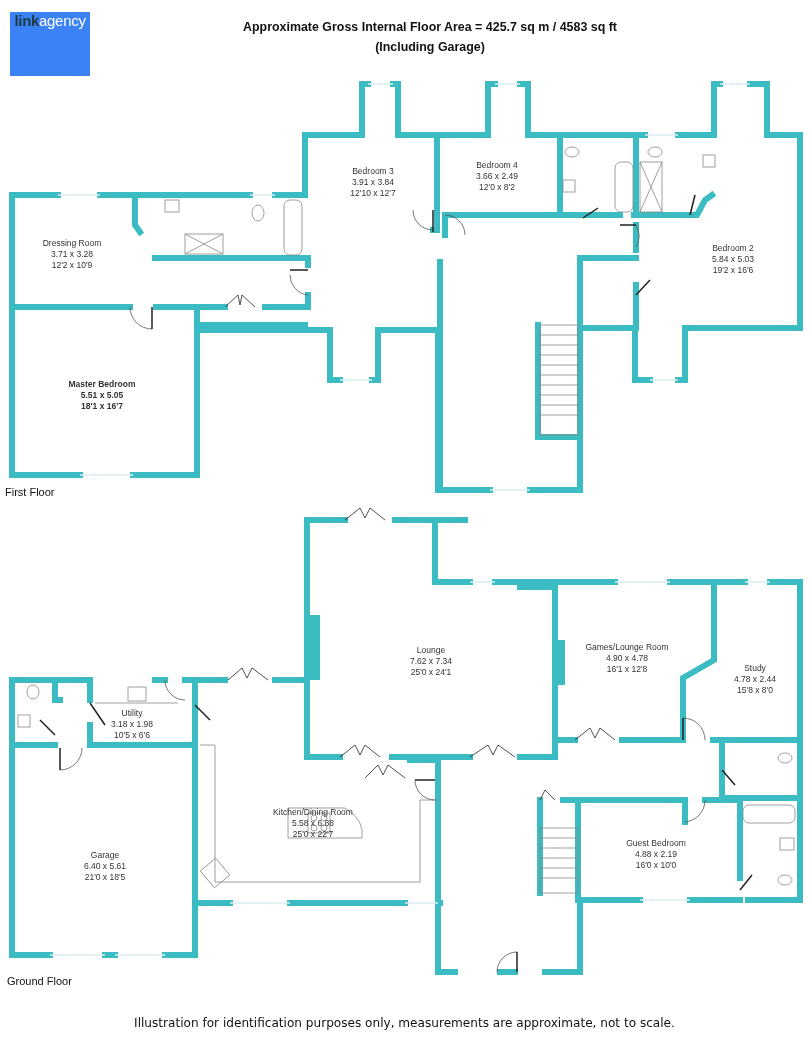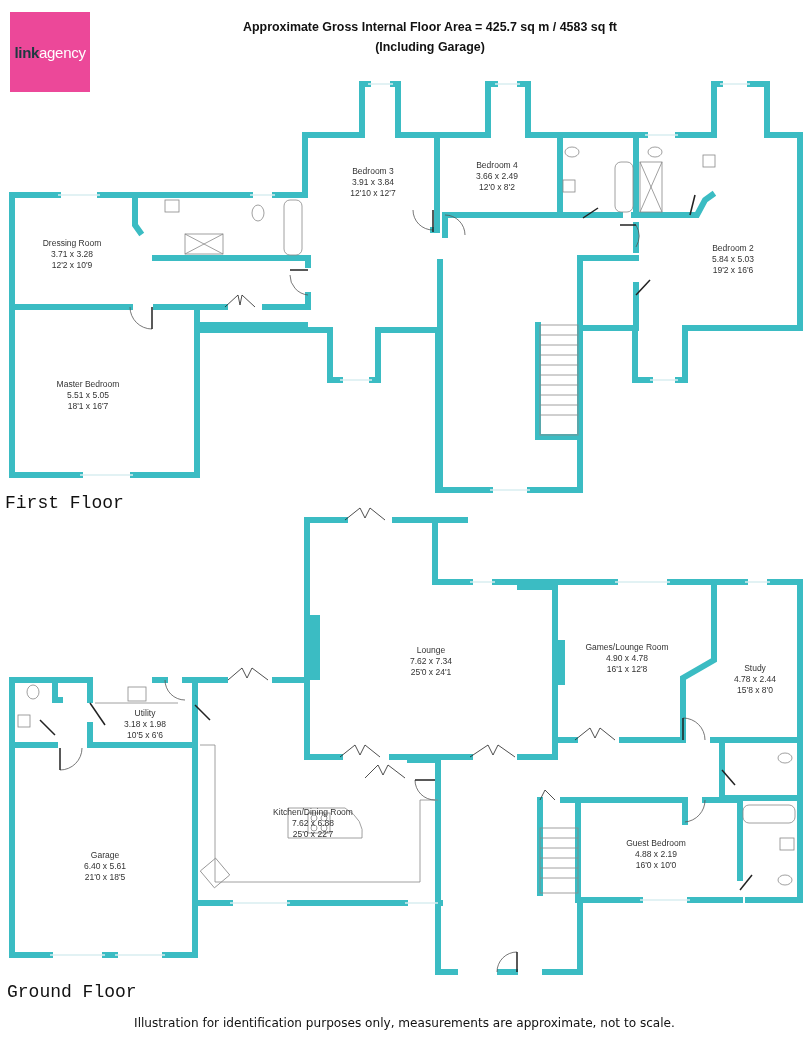--- a/index.html
+++ b/index.html
@@ -1,22 +1,22 @@
 <!DOCTYPE html>
 <html><head>
 <meta charset="utf-8">
 <style>
   html, body { margin: 0; padding: 0; background: #ffffff; }
   body { width: 809px; height: 1041px; position: relative; overflow: hidden; font-family: "Liberation Sans", sans-serif; }
-  .logo { position: absolute; left: 10px; top: 12px; width: 80px; height: 80px; background: #ec4899; display: flex; align-items: center; justify-content: center; }
+  .logo { position: absolute; left: 10px; top: 12px; width: 80px; height: 64px; background: #3b82f6; display: flex; align-items: flex-start; justify-content: center; }
   .logo-text { font-family: "Liberation Sans", sans-serif; font-size: 15px; letter-spacing: -0.3px; }
   .logo-link { color: #1d3a40; font-weight: bold; }
   .logo-agency { color: #ffffff; }
   .title { position: absolute; left: 150px; top: 17px; width: 560px; text-align: center; font-family: "Liberation Sans", sans-serif; font-weight: bold; font-size: 13.5px; line-height: 20px; color: #111; transform: scaleX(0.92); transform-origin: center; }
-  .floor-label { position: absolute; font-family: Liberation Mono, monospace; font-size: 18px; color: #111; margin-top: 7px; }
+  .floor-label { position: absolute; font-family: Liberation Sans, sans-serif; font-size: 11px; color: #111; }
   .plan { position: absolute; left: 0; top: 0; }
   .room-label { position: absolute; text-align: center; font-family: "Liberation Sans", sans-serif; font-size: 8.5px; line-height: 11px; color: #333; transform: translateX(-50%); white-space: nowrap; }
   .disclaimer { position: absolute; left: 0; width: 809px; top: 1015px; text-align: center; font-family: "DejaVu Sans", sans-serif; font-size: 13px; color: #111; transform: scaleX(0.93); transform-origin: center; }
 </style>
 </head>
 <body>
 
 <div class="logo">
   <span class="logo-text"><span class="logo-link">link</span><span class="logo-agency">agency</span></span>
 </div>
@@ -255,21 +255,21 @@
 <div class="room-label" style="left:497px; top:160px;text-align:center;">
   <div>Bedroom 4</div>
   <div>3.66 x 2.49</div>
   <div>12'0 x 8'2</div>
 </div>
 <div class="room-label" style="left:733px; top:243px;">
   <div>Bedroom 2</div>
   <div>5.84 x 5.03</div>
   <div>19'2 x 16'6</div>
 </div>
-<div class="room-label" style="left:88px; top:379px;">
+<div class="room-label" style="left:102px; top:379px;font-weight:bold;">
   <div>Master Bedroom</div>
   <div>5.51 x 5.05</div>
   <div>18'1 x 16'7</div>
 </div>
 
 <div class="floor-label" style="left:5px; top:486px;">First Floor</div>
 
 <div class="room-label" style="left:431px; top:645px;">
   <div>Lounge</div>
   <div>7.62 x 7.34</div>
@@ -278,28 +278,28 @@
 <div class="room-label" style="left:627px; top:642px;">
   <div>Games/Lounge Room</div>
   <div>4.90 x 4.78</div>
   <div>16'1 x 12'8</div>
 </div>
 <div class="room-label" style="left:755px; top:663px;">
   <div>Study</div>
   <div>4.78 x 2.44</div>
   <div>15'8 x 8'0</div>
 </div>
-<div class="room-label" style="left:145px; top:708px;">
+<div class="room-label" style="left:132px; top:708px;">
   <div>Utility</div>
   <div>3.18 x 1.98</div>
   <div>10'5 x 6'6</div>
 </div>
 <div class="room-label" style="left:313px; top:771px;margin-top:36px;">
   <div>Kitchen/Dining Room</div>
-  <div>7.62 x 6.88</div>
+  <div>5.58 x 6.88</div>
   <div>25'0 x 22'7</div>
 </div>
 <div class="room-label" style="left:105px; top:850px;">
   <div>Garage</div>
   <div>6.40 x 5.61</div>
   <div>21'0 x 18'5</div>
 </div>
 <div class="room-label" style="left:656px; top:838px;">
   <div>Guest Bedroom</div>
   <div>4.88 x 2.19</div>

